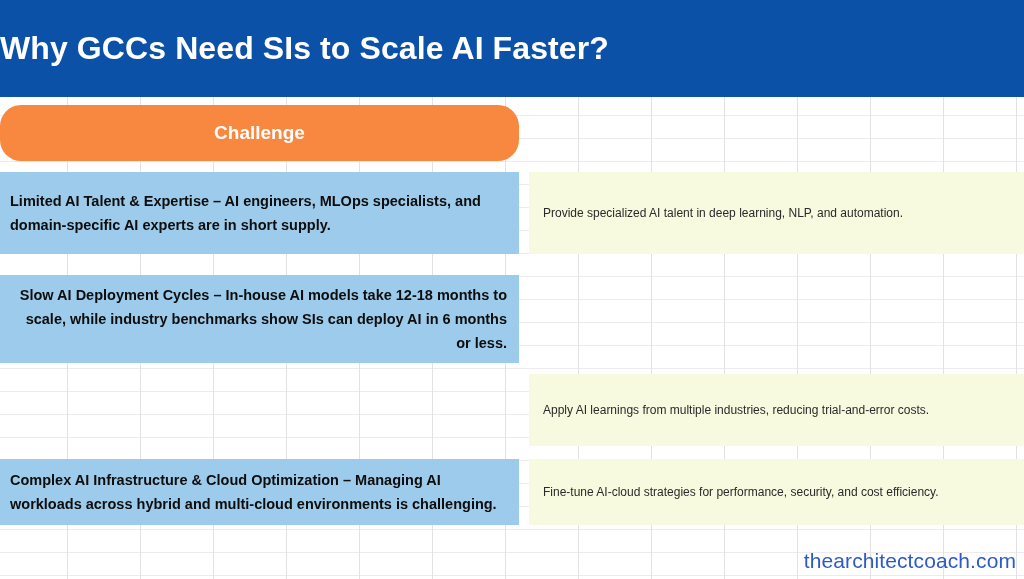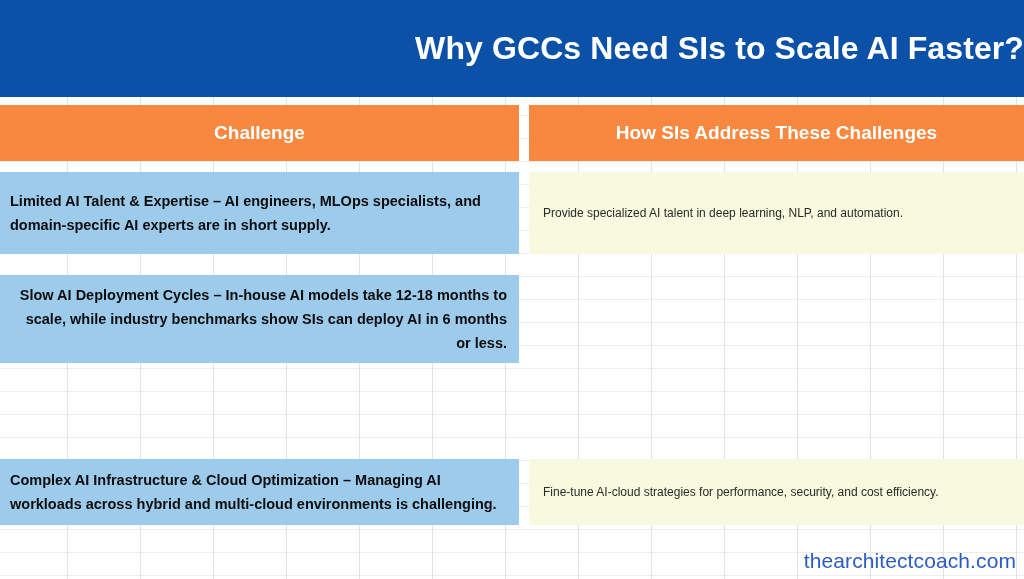--- a/index.html
+++ b/index.html
@@ -31,40 +31,41 @@
   
   .title-banner {
     position: absolute;
     left: 0;
     top: 0;
     width: 1024px;
     height: 97px;
     background: #0B51A8;
     display: flex;
     align-items: center;
-    justify-content: flex-end;
+    justify-content: flex-start;
   }
   .title-text {
     color: #ffffff;
     font-size: 32px;
     font-weight: bold;
     letter-spacing: 0.1px;
     text-align: center;
     white-space: nowrap;
   }
 
   
   .hdr {
     position: absolute;
     top: 105px;
     height: 56px;
     background: #F8883F;
     display: flex;
     align-items: center;
     justify-content: center;
+    border-radius: 21px;
   }
   .hdr-left  { left: 0px;   width: 519px; }
   .hdr-right { left: 529px; width: 495px; }
   .hdr-text {
     color: #ffffff;
     font-size: 19px;
     font-weight: bold;
     text-align: center;
     white-space: nowrap;
   }
@@ -123,35 +124,35 @@
 
 <div id="sheet">
 
   <div class="title-banner">
     <div class="title-text">Why GCCs Need SIs to Scale AI Faster?</div>
   </div>
 
   <div class="hdr hdr-left">
     <div class="hdr-text">Challenge</div>
   </div>
-  <div class="hdr hdr-right">
-    <div class="hdr-text">How SIs Address These Challenges</div>
-  </div>
 
   <div class="cell cell-left row1">
     <div class="cell-text">Limited AI Talent &amp; Expertise – AI engineers, MLOps specialists, and domain-specific AI experts are in short supply.</div>
   </div>
   <div class="cell cell-right row1">
     <div class="cell-text">Provide specialized AI talent in deep learning, NLP, and automation.</div>
   </div>
 
   <div class="cell cell-left row2">
     <div class="cell-text">Slow AI Deployment Cycles – In-house AI models take 12-18 months to scale, while industry benchmarks show SIs can deploy AI in 6 months or less.</div>
   </div>
 
+  <div class="cell cell-right row3">
+    <div class="cell-text">Apply AI learnings from multiple industries, reducing trial-and-error costs.</div>
+  </div>
 
   <div class="cell cell-left row4">
     <div class="cell-text">Complex AI Infrastructure &amp; Cloud Optimization – Managing AI workloads across hybrid and multi-cloud environments is challenging.</div>
   </div>
   <div class="cell cell-right row4">
     <div class="cell-text">Fine-tune AI-cloud strategies for performance, security, and cost efficiency.</div>
   </div>
 
   <div class="watermark">thearchitectcoach.com</div>
 

